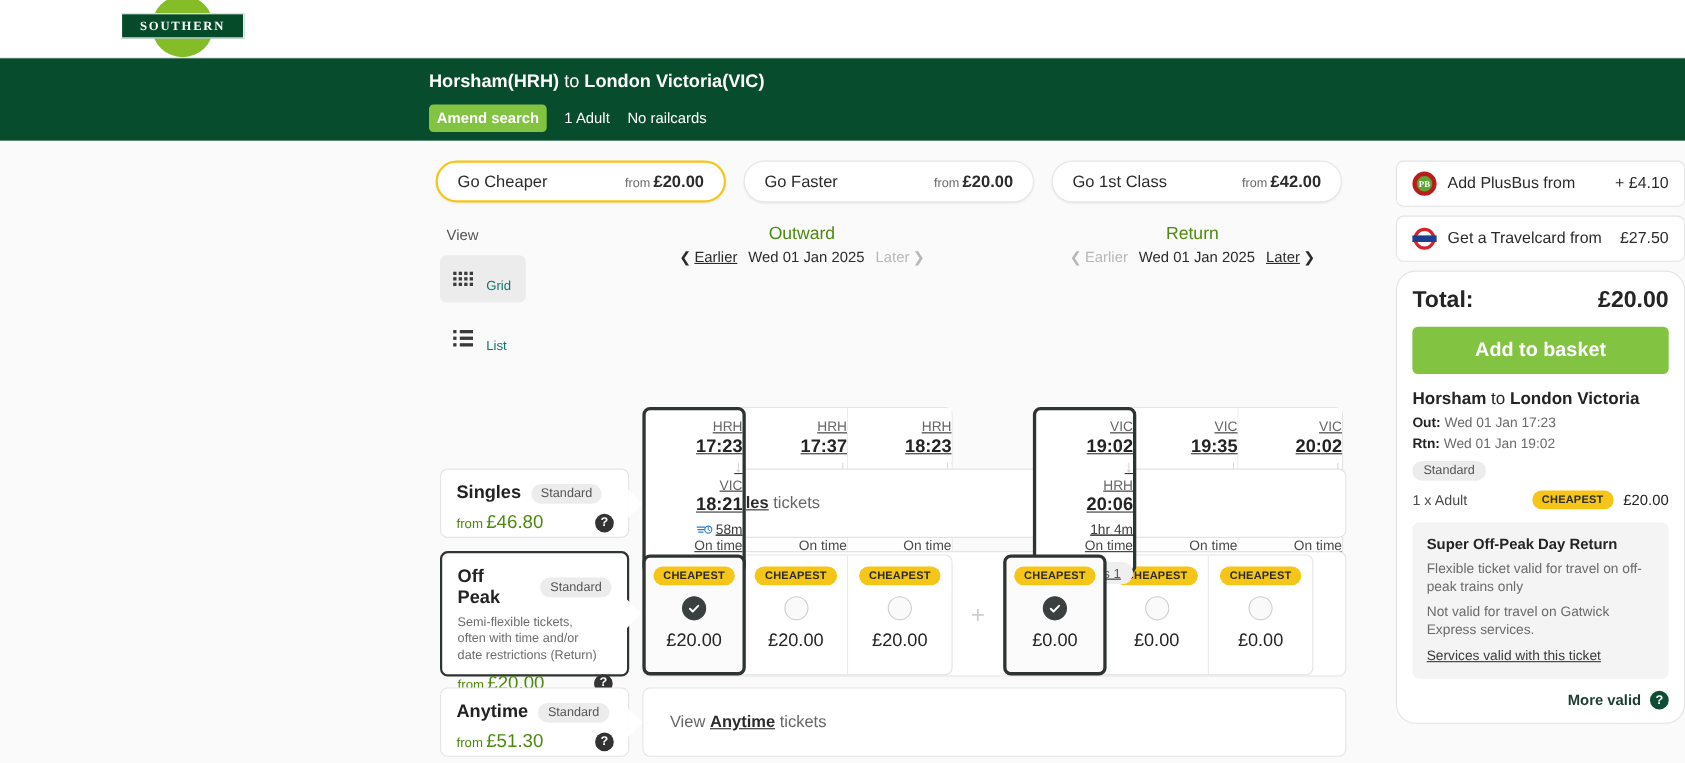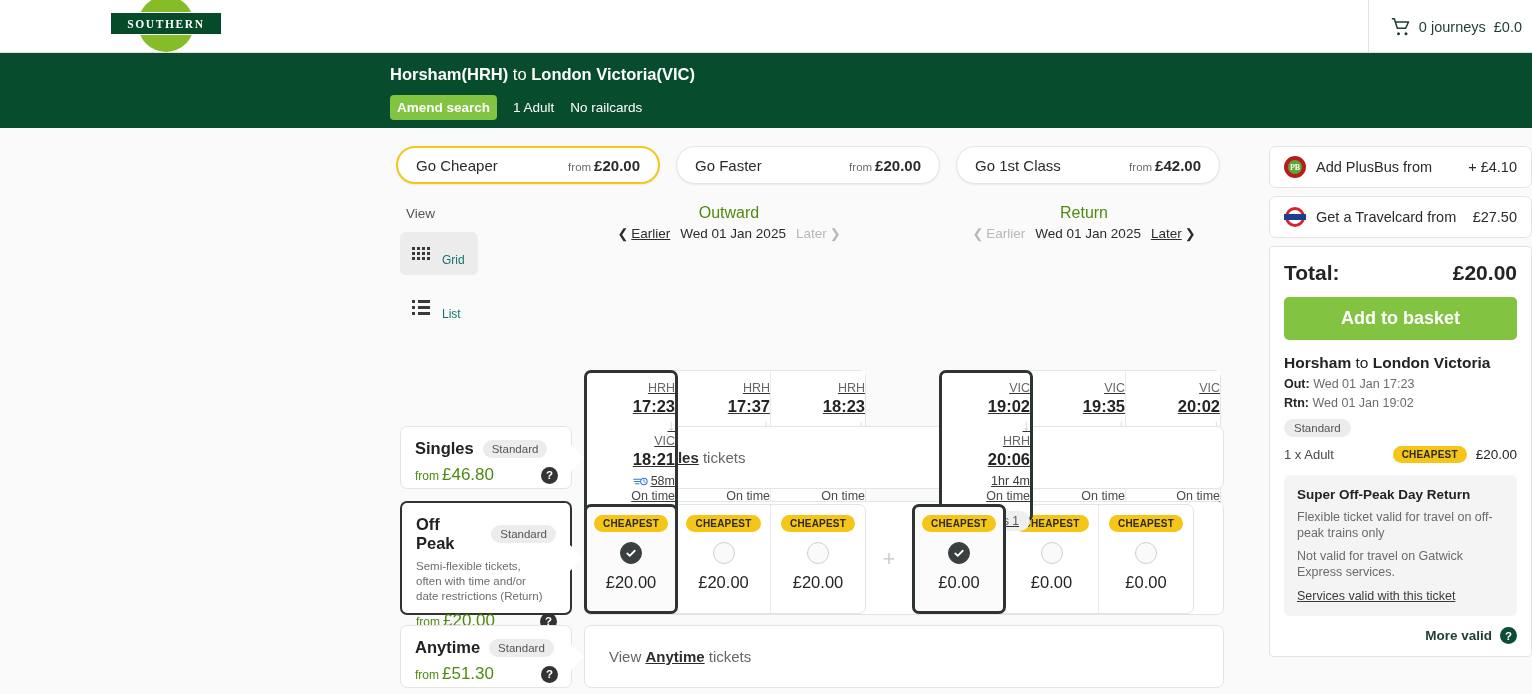--- a/index.html
+++ b/index.html
@@ -211,21 +211,21 @@
   .plusbus-icon { width:22px; height:22px; border-radius:50%; background:#5aa832;
                   border:4px solid #b91c1c; display:flex; align-items:center;
                   justify-content:center; }
   .plusbus-icon span { color:#fff; font-size:8px; font-weight:700; font-family:"Liberation Serif",serif; }
   .roundel { width:22px; height:22px; position:relative; }
   .roundel .circ { position:absolute; left:1px; top:1px; width:20px; height:20px;
                    border-radius:50%; border:3.5px solid #d6232c; box-sizing:border-box; }
   .roundel .bar { position:absolute; left:0; top:8px; width:22px; height:6px;
                   background:#1d3d8f; }
 
-  .total-box { background:#fff; border:1px solid #e4e4e4; border-radius:4px;
+  .total-box { background:#fff; border:1px solid #e4e4e4; border-radius:18px;
                padding:14px 14px 12px 14px; margin-top:4px; }
   .total-row { display:flex; align-items:baseline; justify-content:space-between; }
   .total-lbl { font-size:21px; font-weight:700; color:#242424; }
   .total-amt { font-size:21px; font-weight:700; color:#242424; }
   .add-basket {
     width:100%; margin-top:12px; background:#82c341; color:#fff; border:none;
     border-radius:5px; padding:11px 0; font-size:18px; font-weight:700; cursor:pointer;
     font-family:"Liberation Sans", sans-serif;
   }
   .bk-route { margin-top:14px; font-size:15.5px; color:#242424; }
@@ -253,29 +253,20 @@
 <body>
 
 <div class="page">
 
   <div class="topbar">
     <div class="logo-wrap">
       <div class="logo-ellipse"></div>
       <div class="logo-bar">
         <span>SOUTHERN</span>
       </div>
-    </div>
-    <div class="cart-area">
-      <svg class="cart-icon" viewBox="0 0 24 24">
-        <path d="M1 2h3l3.6 11.5h10L21 6H6" fill="none" stroke="#1c3c34" stroke-width="1.8" stroke-linejoin="round"></path>
-        <circle cx="9" cy="20" r="1.8" fill="#1c3c34"></circle>
-        <circle cx="18" cy="20" r="1.8" fill="#1c3c34"></circle>
-      </svg>
-      <span class="cart-text">0 journeys</span>
-      <span class="cart-price">£0.0</span>
     </div>
   </div>
 
   <div class="journeybar">
     <div class="inner">
       <div class="jb-title">
         <b>Horsham(HRH)</b>
         <span>to</span>
         <b>London Victoria(VIC)</b>
       </div>

